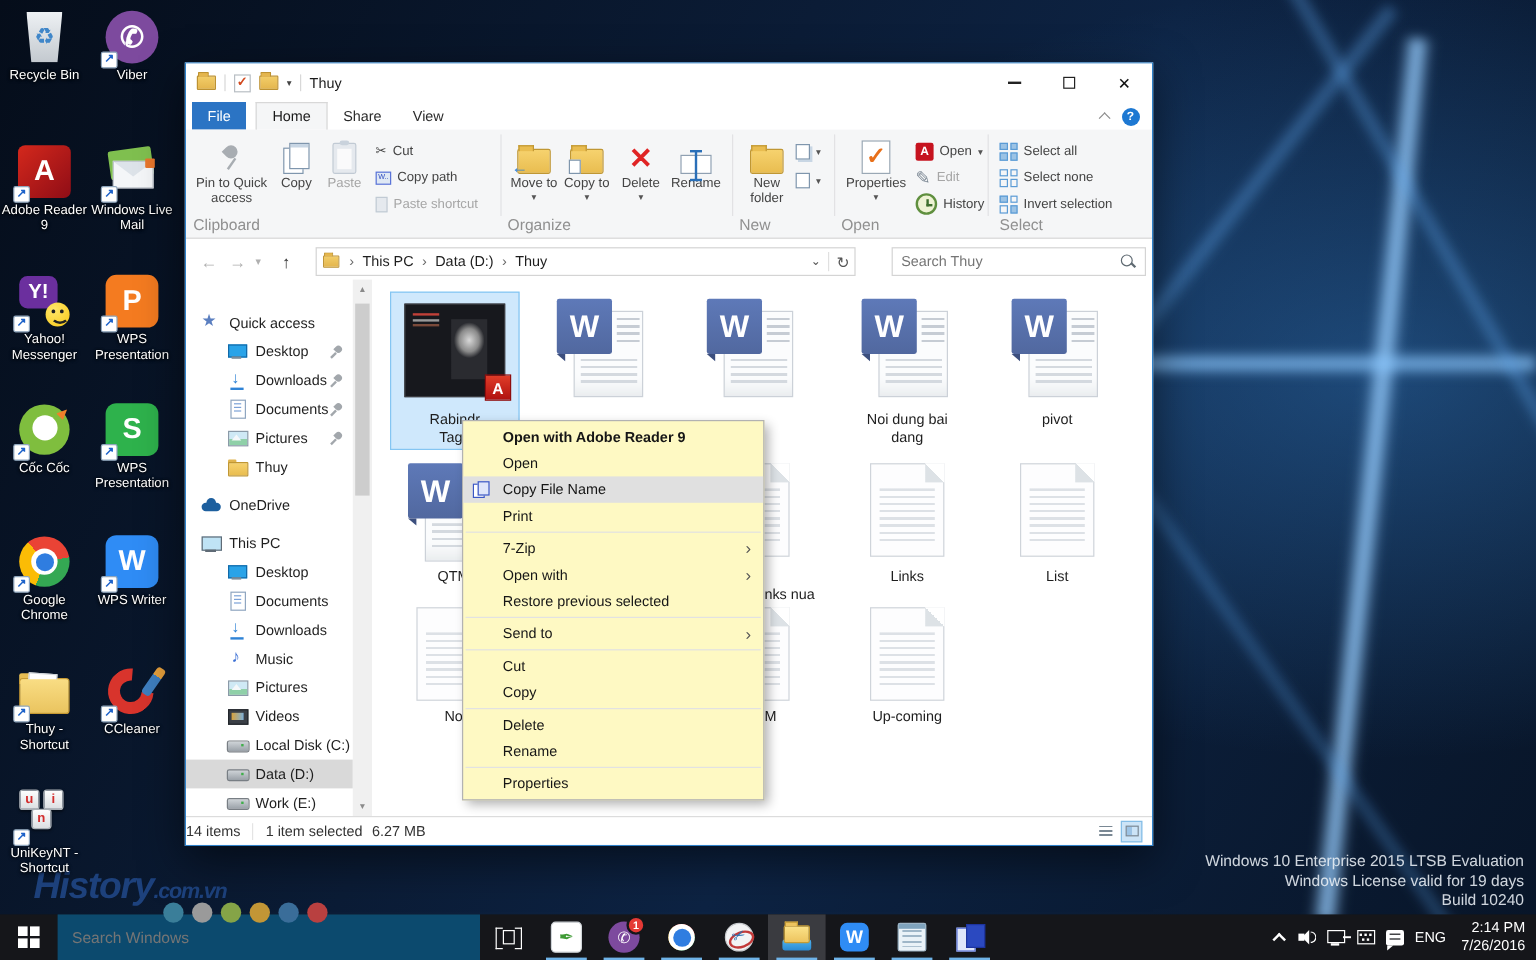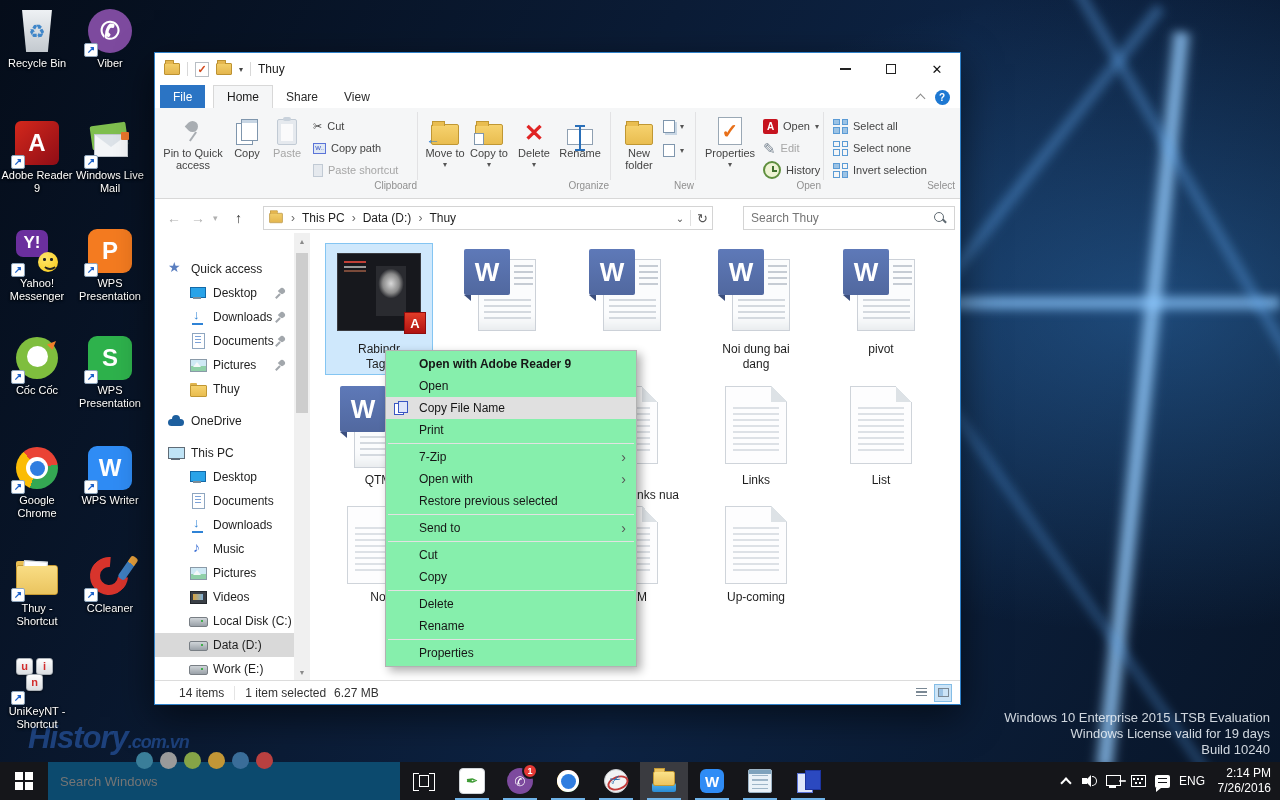--- a/index.html
+++ b/index.html
@@ -65,21 +65,21 @@
 .ribctl{position:absolute;top:4px;width:16px;height:16px;display:flex;align-items:center;justify-content:center}
 .chevup{width:7px;height:7px;border-top:1.6px solid #8a8a8a;border-left:1.6px solid #8a8a8a;transform:rotate(45deg);margin-top:3px}
 .helpc{width:15px;height:15px;border-radius:50%;background:#1d78d2;color:#fff;font-size:10px;font-weight:bold;display:flex;align-items:center;justify-content:center}
 #ribbon{position:absolute;left:0;top:55px;right:0;height:91px;background:#f5f6f7;border-bottom:1px solid #d8d8d8;font-size:11px;color:#444}
 .rl{position:absolute;top:3px;height:70px;display:flex;flex-direction:column;align-items:center;text-align:center;line-height:12px}
 .rl .ib{height:34px;display:flex;align-items:flex-end;justify-content:center;margin-bottom:2px}
 .rs{position:absolute;height:20px;display:flex;align-items:center;gap:5px;line-height:11px}
 .dis{color:#a6a6a6}
 .dis .ib,.dis .sic{opacity:.5}
 .grpdiv{position:absolute;top:4px;height:68px;width:1px;background:#e2e2e4}
-.grplab{position:absolute;top:72px;font-size:10px;color:#909090;text-align:right}
+.grplab{position:absolute;top:72px;font-size:13px;color:#909090;text-align:left}
 .dda{font-size:8px;color:#555}
 .pages{position:relative;width:22px;height:26px}
 .pages:before{content:"";position:absolute;left:0;top:4px;width:15px;height:20px;background:#fff;border:1px solid #7f96ad}
 .pages:after{content:"";position:absolute;left:5px;top:0;width:15px;height:20px;background:#fff;border:1px solid #7f96ad;box-shadow:inset 0 3px 0 #c8d6e4}
 .clip{position:relative;width:20px;height:26px;background:#d7dee6;border:1px solid #8fa0b2;border-radius:2px}
 .clip:before{content:"";position:absolute;left:5px;top:-3px;width:8px;height:4px;background:#9fb0c2;border-radius:2px}
 .clip:after{content:"";position:absolute;left:3px;top:4px;width:12px;height:17px;background:#fff}
 .rfold{position:relative;width:28px;height:21px;background:linear-gradient(180deg,#f6d26e,#e9bd50);border:1px solid #c09733;border-radius:2px}
 .rfold:before{content:"";position:absolute;left:0;top:-4px;width:11px;height:4px;background:#e9bd50;border:1px solid #c09733;border-bottom:none}
 .ov{position:absolute;font-weight:bold}
@@ -160,21 +160,21 @@
 .ft{position:absolute;width:62px;height:78px;background:#fdfdfe;border:1px solid #cfd4da}
 .ft .fold{position:absolute;right:-1px;top:-1px;width:16px;height:16px;background:linear-gradient(225deg,#fff 0 50%,#dde2e6 50% 100%)}
 .ft .tl{position:absolute;left:7px;top:20px;right:7px;bottom:8px;background:repeating-linear-gradient(#dde1e6 0 2px,transparent 2px 6px)}
 #pdftile{position:absolute;left:15px;top:10px;width:108px;height:132px;background:#cfe8fc;border:1px solid #84c5f2}
 #pdfthumb{position:absolute;left:11px;top:9px;width:84px;height:78px;background:#17181d;border:1px solid #3a3b40}
 #pdfthumb .face{position:absolute;right:14px;top:12px;width:30px;height:50px;background:radial-gradient(closest-side at 50% 35%,#d8d8d8,#8a8a8a 55%,#2a2b30 85%)}
 #pdfthumb .rl1{position:absolute;left:6px;top:7px;width:22px;height:2px;background:#c04038;box-shadow:0 5px 0 #9a9a9a,0 9px 0 #7a4a3a}
 #pdfbadge{position:absolute;right:6px;bottom:40px;width:22px;height:22px;background:linear-gradient(180deg,#e03c28,#b01210);color:#fff;font-weight:bold;font-size:13px;display:flex;align-items:center;justify-content:center;border:1px solid #8f0d0d}
 
 
-#cmenu{position:absolute;left:230px;top:297px;width:252px;background:#86efac;border:1px solid #b2b2b2;box-shadow:4px 4px 9px rgba(0,0,0,.32);padding:2px 0;z-index:30}
+#cmenu{position:absolute;left:230px;top:297px;width:252px;background:#fef9c3;border:1px solid #b2b2b2;box-shadow:4px 4px 9px rgba(0,0,0,.32);padding:2px 0;z-index:30}
 .mi{position:relative;height:22px;display:flex;align-items:center;padding:0 10px 0 33px;font-size:12px;color:#161616}
 .mi.b{font-weight:bold}
 .mi.hl{background:#e0e0e0}
 .mi .sub{position:absolute;right:10px;top:3px;color:#555;font-size:14px}
 .msep{height:1px;background:#e2e2e2;margin:2px 2px}
 .mic{position:absolute;left:8px;top:4px;width:14px;height:14px}
 .mic:before{content:"";position:absolute;left:0;top:2px;width:8px;height:10px;background:#fff;border:1px solid #3b57c4}
 .mic:after{content:"";position:absolute;left:4px;top:0;width:8px;height:10px;background:#dfe6fa;border:1px solid #3b57c4}
 
 
@@ -729,21 +729,21 @@
       </div>
     <div class="flabel" style="left:327px;top:357px;width:30px;text-align:left">M</div>
     <div class="ft" style="left:415px;top:273px">
         <div class="fold"></div>
         <div class="tl"></div>
       </div>
     <div class="flabel" style="left:405px;top:357px;width:82px">Up-coming</div>
   </div>
 
   <div id="sbar">
-    <span style="margin-left:24px">14 items</span>
+    <span style="margin-left:0">14 items</span>
     <span class="ssep"></span>
     <span>1 item selected</span>
     <span style="margin-left:8px">6.27 MB</span>
     <span style="margin-left:auto;margin-right:8px;display:flex;gap:4px">
       <span class="viewbtn">
           <span class="vb-lines"></span>
         </span>
       <span class="viewbtn on">
           <span class="vb-thumb"></span>
         </span>

